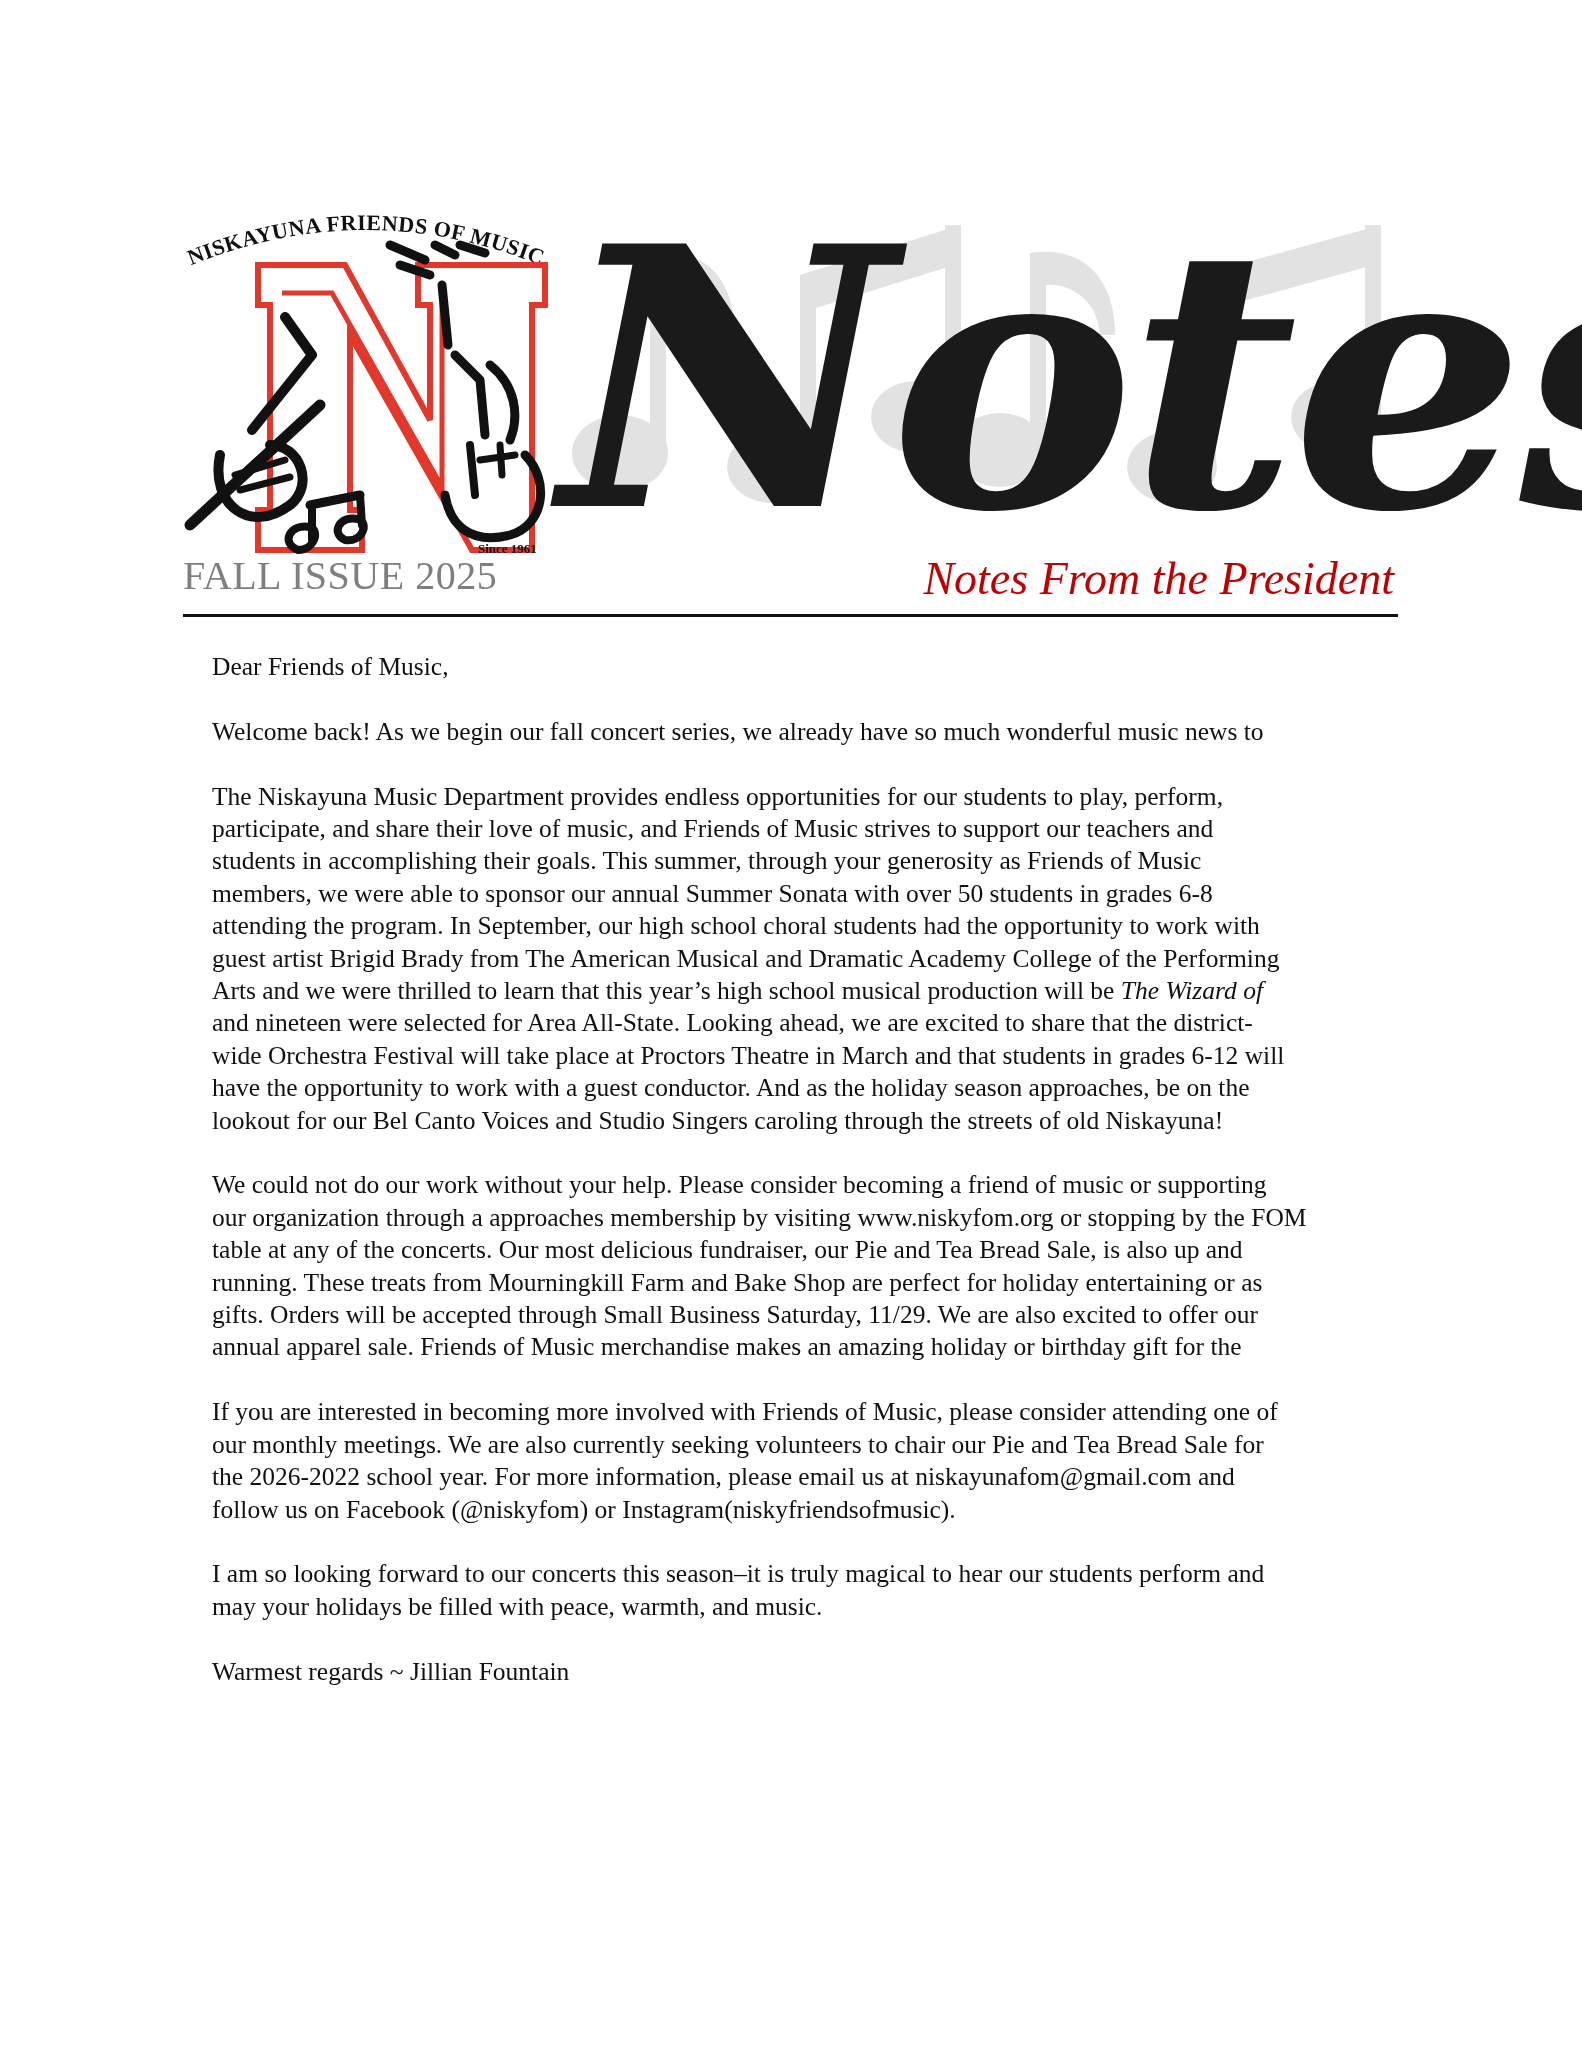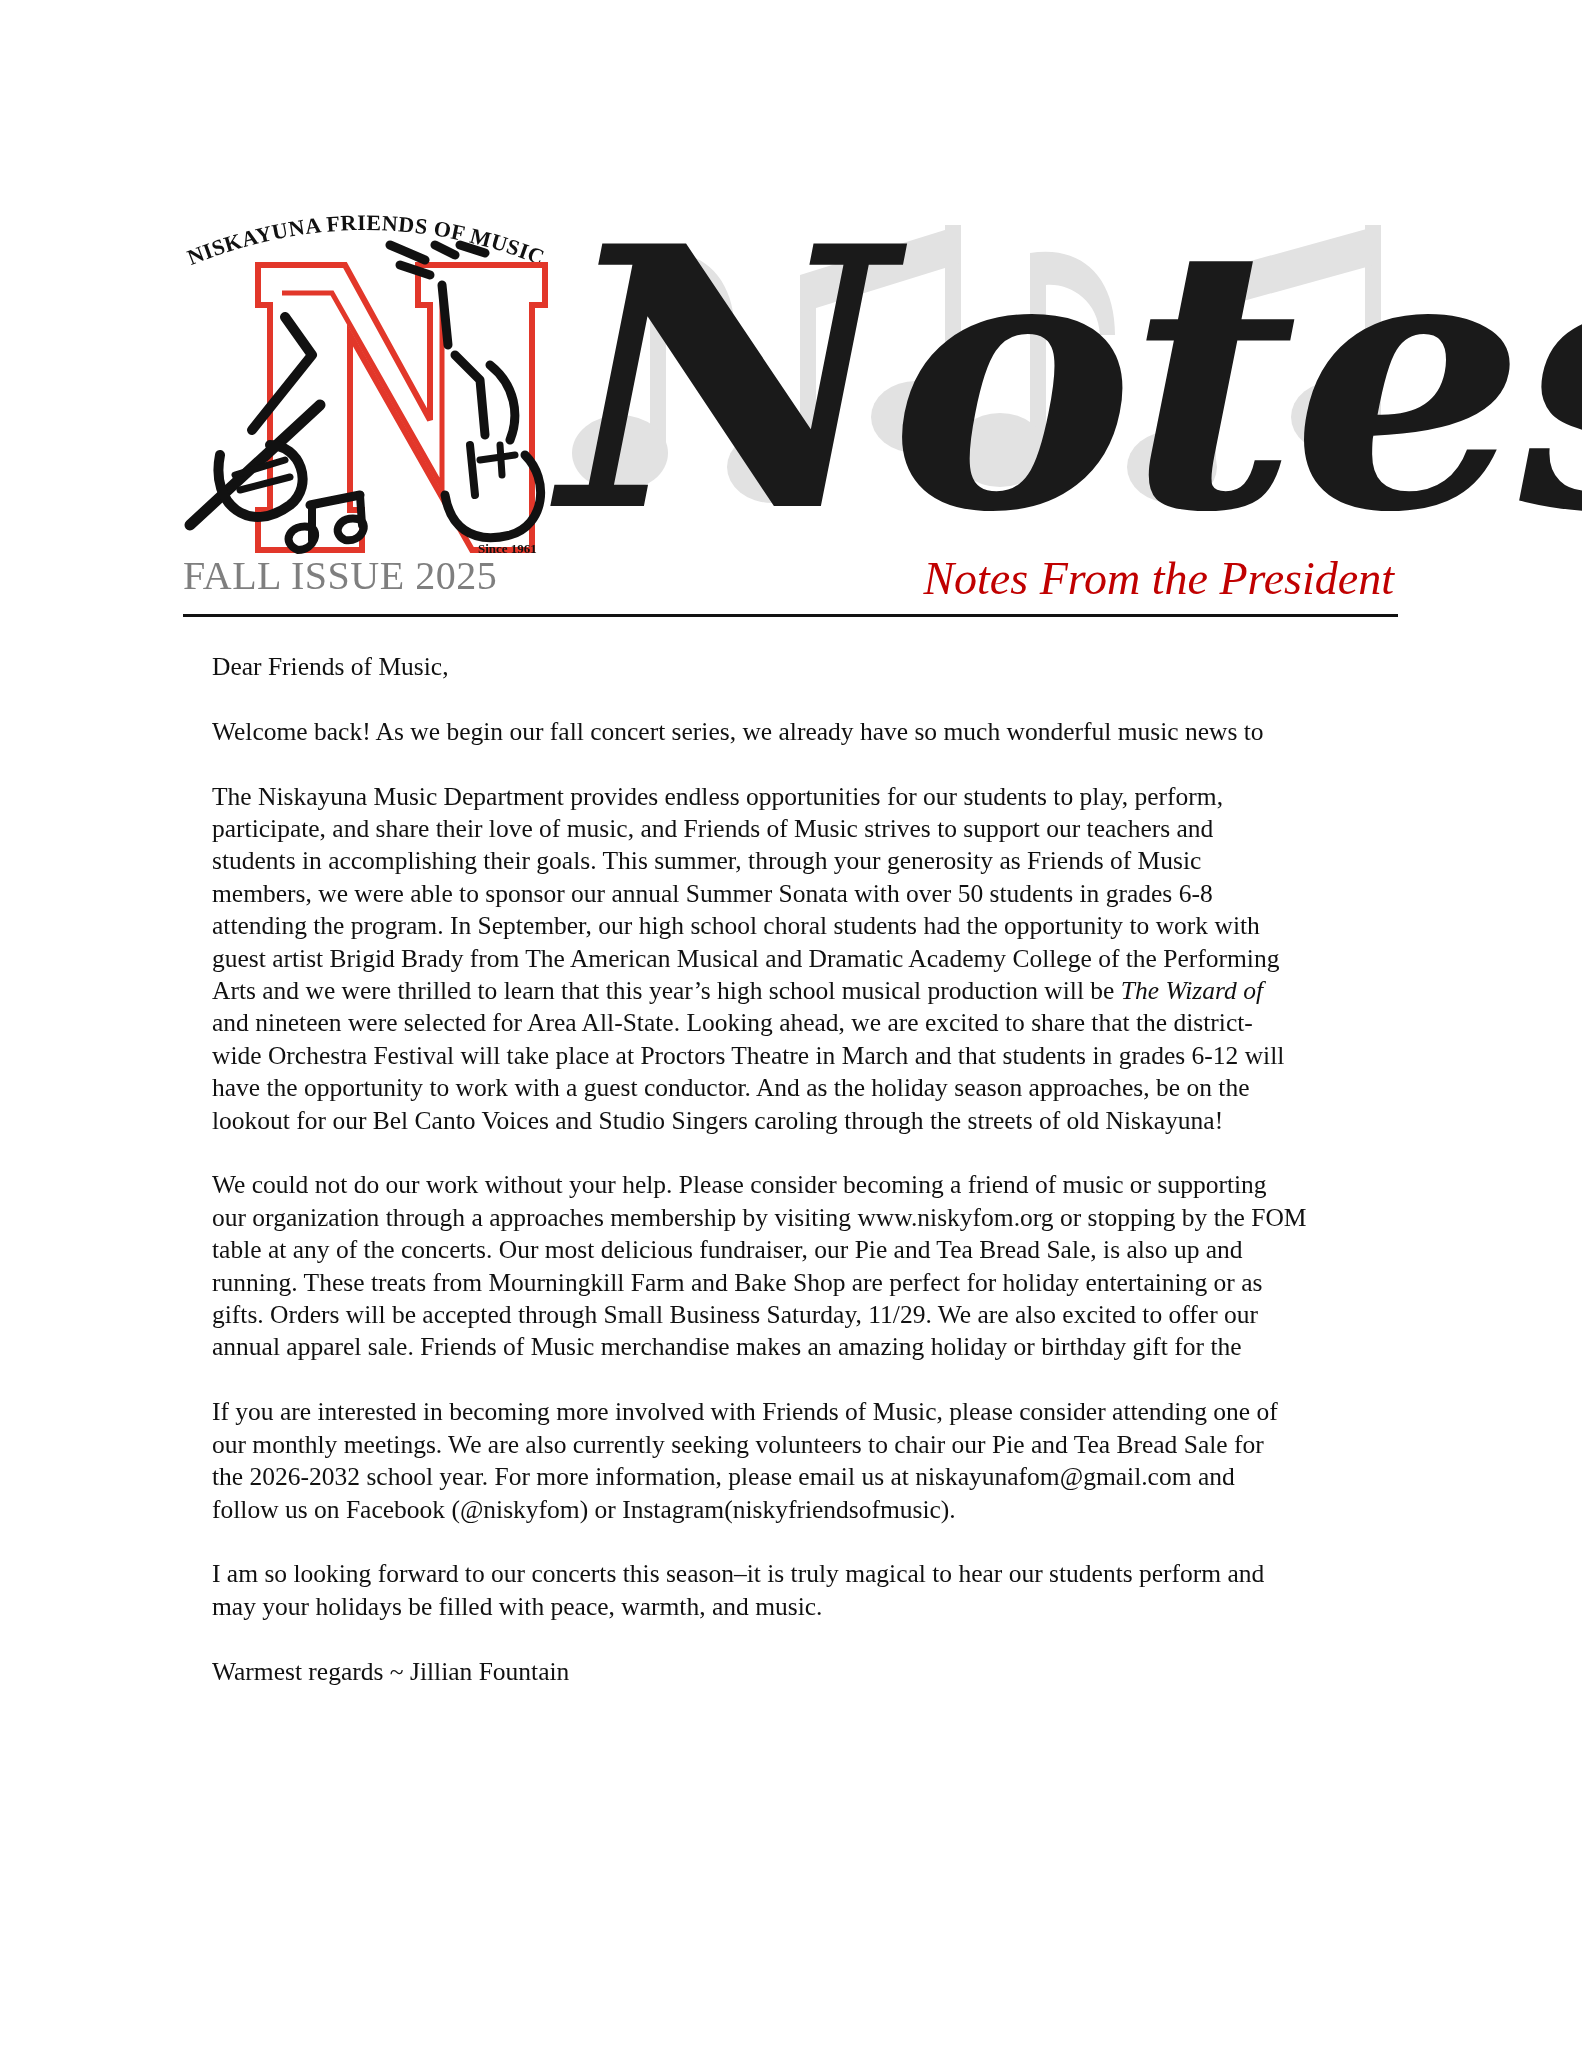--- a/index.html
+++ b/index.html
@@ -163,21 +163,21 @@
       <span class="line">our organization through a approaches membership by visiting www.niskyfom.org or stopping by the FOM</span>
       <span class="line">table at any of the concerts. Our most delicious fundraiser, our Pie and Tea Bread Sale, is also up and</span>
       <span class="line">running. These treats from Mourningkill Farm and Bake Shop are perfect for holiday entertaining or as</span>
       <span class="line">gifts. Orders will be accepted through Small Business Saturday, 11/29. We are also excited to offer our</span>
       <span class="line">annual apparel sale. Friends of Music merchandise makes an amazing holiday or birthday gift for the</span>
     </p>
 
     <p class="para">
       <span class="line">If you are interested in becoming more involved with Friends of Music, please consider attending one of</span>
       <span class="line">our monthly meetings. We are also currently seeking volunteers to chair our Pie and Tea Bread Sale for</span>
-      <span class="line">the 2026-2032 school year. For more information, please email us at niskayunafom@gmail.com and</span>
+      <span class="line">the 2026-2022 school year. For more information, please email us at niskayunafom@gmail.com and</span>
       <span class="line">follow us on Facebook (@niskyfom) or Instagram(niskyfriendsofmusic).</span>
     </p>
 
     <p class="para">
       <span class="line">I am so looking forward to our concerts this season–it is truly magical to hear our students perform and</span>
       <span class="line">may your holidays be filled with peace, warmth, and music.</span>
     </p>
 
     <p class="para">
       <span class="line">Warmest regards ~ Jillian Fountain</span>

